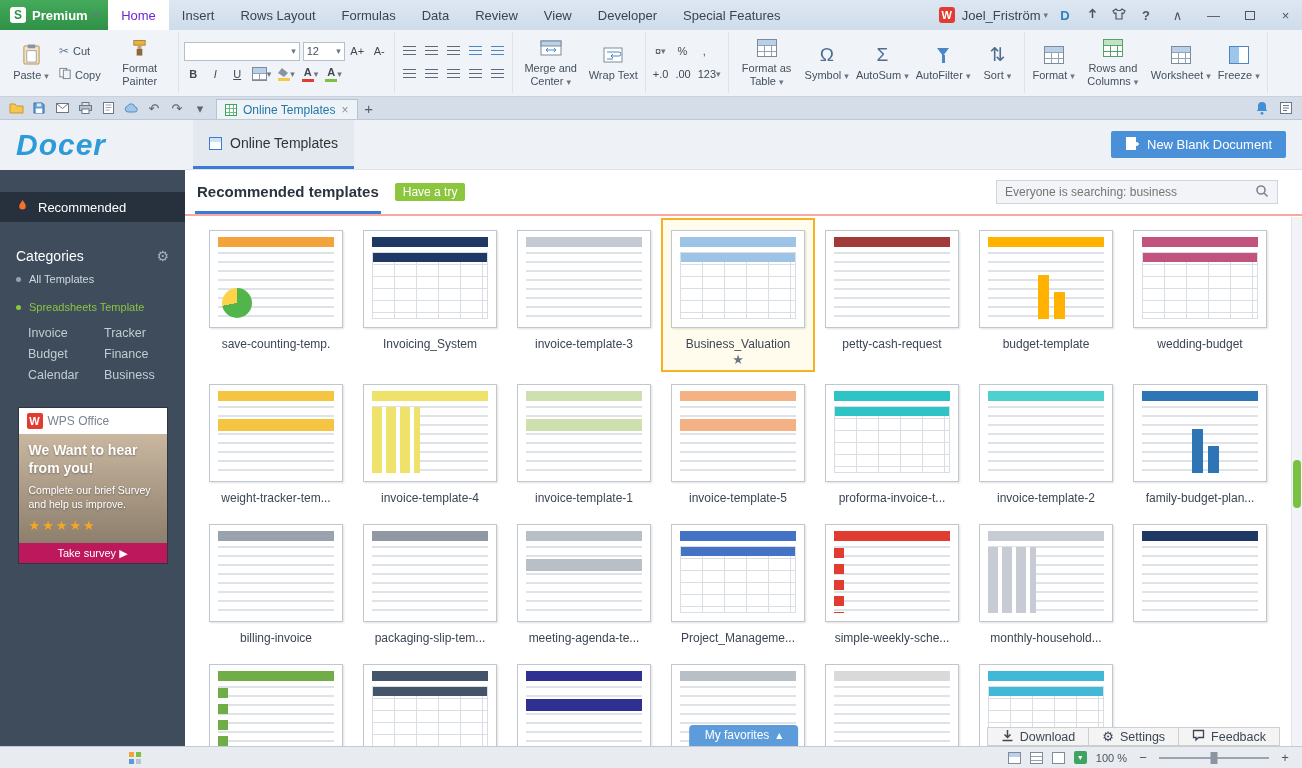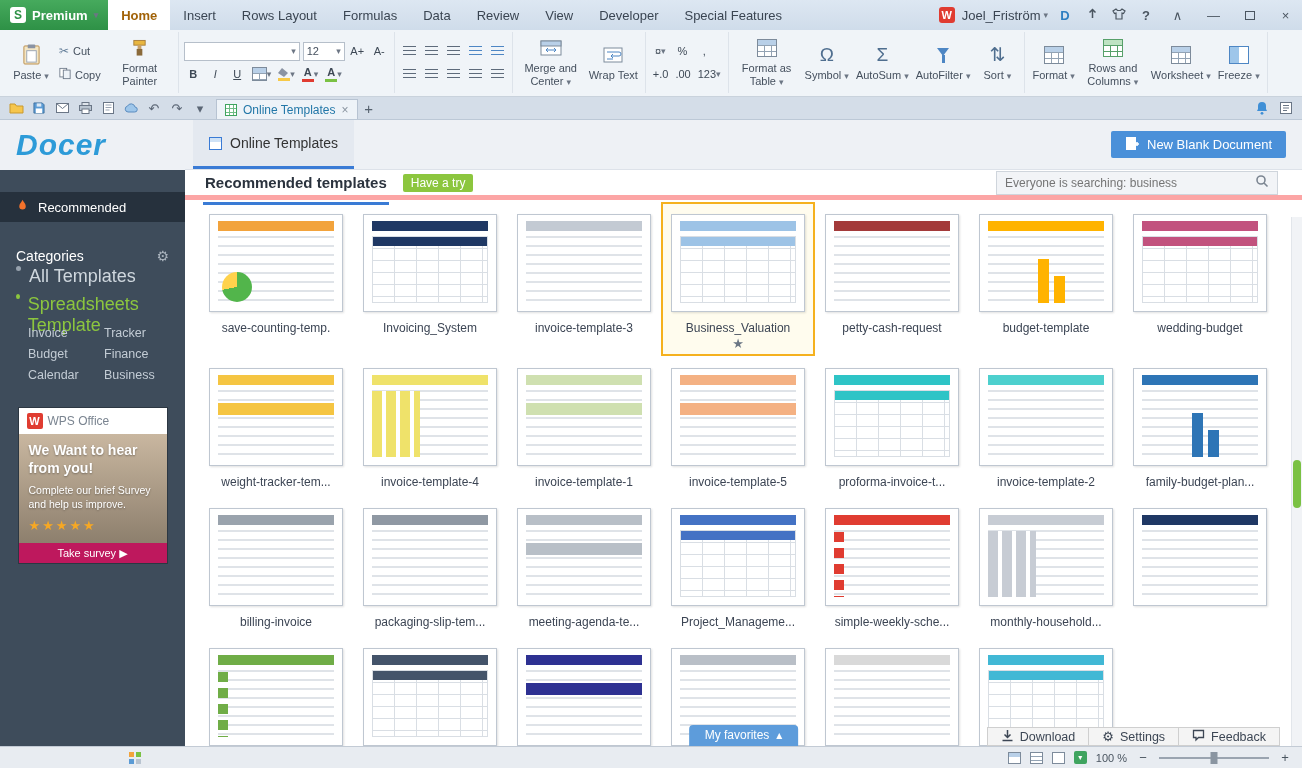--- a/index.html
+++ b/index.html
@@ -6,21 +6,21 @@
   html,body{width:1302px;height:768px;overflow:hidden}
   body{font-family:"Liberation Sans",sans-serif;background:#fff;color:#333;font-size:12px}
   .app{width:1302px;height:768px;display:flex;flex-direction:column;position:relative}
 
   
   .titlebar{height:30px;background:linear-gradient(#dde7f2,#cfdcea);display:flex;align-items:stretch;font-size:13px;color:#3a4552;flex:0 0 auto}
   .premium-btn{background:linear-gradient(#46aa5d,#2e9146);color:#fff;display:flex;align-items:center;padding:0 10px;gap:6px;font-weight:bold;cursor:pointer}
   .premium-logo{background:#fff;color:#2e9146;font-weight:bold;width:16px;height:16px;border-radius:3px;display:flex;align-items:center;justify-content:center;font-size:12px}
   .menu-tabs{display:flex;align-items:stretch}
   .menu-tab{padding:0 13px;display:flex;align-items:center;cursor:pointer}
-  .menu-tab.active{background:#fff;color:#a16207;font-weight:bold}
+  .menu-tab.active{background:#fff;color:#6d28d9;font-weight:normal}
   .tb-right{margin-left:auto;display:flex;align-items:center;gap:7px;padding-right:2px}
   .avatar{width:16px;height:16px;border-radius:3px;background:#e03c31;color:#fff;font-weight:bold;font-size:11px;display:flex;align-items:center;justify-content:center}
   .user-name{display:flex;align-items:center;gap:3px;color:#3a4552}
   .tb-ico{width:20px;text-align:center;color:#4a5560;font-weight:bold;cursor:pointer}
   .tb-ico.blue{color:#2f7fc1}
   .win-btn{width:29px;height:30px;display:flex;align-items:center;justify-content:center;color:#4a5560;cursor:pointer}
   .restore-box{width:10px;height:9px;border:1px solid #4a5560}
 
   
   .ribbon{height:67px;background:#f0f4f8;border-bottom:1px solid #c9d2dc;display:flex;align-items:stretch;padding:2px 2px 3px 4px;font-size:11px;color:#45505e;flex:0 0 auto}
@@ -68,41 +68,41 @@
   
   .main{height:626px;display:flex;flex:0 0 auto}
   .left-col{width:185px;display:flex;flex-direction:column;flex:0 0 auto}
   .logo-band{height:50px;background:#eef1f5;display:flex;align-items:center;padding-left:16px}
   .docer-logo{font-size:30px;font-weight:bold;color:#2d9bd8;font-style:italic;letter-spacing:1px}
   .sidebar{flex:1;background:#3e4c5b;color:#cfd7de;overflow:hidden;padding-top:22px}
   .side-item{height:30px;display:flex;align-items:center;padding:0 16px;gap:9px;font-size:13px;cursor:pointer}
   .side-item.active{background:#26313d;color:#fff}
   .cat-head{display:flex;align-items:center;padding:0 16px;margin-top:26px;color:#fff;font-size:14px}
   .cat-head .gear{margin-left:auto;color:#a9b3bd;font-size:14px;cursor:pointer}
-  .bullet-item{display:flex;align-items:flex-start;gap:8px;padding:0 16px;height:26px;font-size:18px;cursor:pointer;margin-top:2px}
+  .bullet-item{display:flex;align-items:center;gap:8px;padding:0 16px;height:26px;font-size:11px;cursor:pointer;margin-top:2px}
   .dot{width:5px;height:5px;border-radius:50%;background:#97a2ae}
   .bullet-item.green{color:#8cc63e}.bullet-item.green .dot{background:#8cc63e}
   .subcat-grid{display:grid;grid-template-columns:76px 76px;row-gap:7px;padding:6px 0 0 28px;font-size:12.5px;color:#c3ccd5}
   .subcat{cursor:pointer}
   .ad{width:148px;margin:26px auto 0;box-shadow:0 0 0 1px #2c3742}
   .ad-top{background:#fff;height:26px;display:flex;align-items:center;gap:5px;padding:0 8px}
   .ad-w{width:16px;height:16px;background:#e03c31;color:#fff;font-weight:bold;font-size:11px;display:flex;align-items:center;justify-content:center;border-radius:2px}
   .ad-brand{color:#7a8490;font-size:12px}
   .ad-body{background:linear-gradient(#c9b7a0,#8d7f6d);padding:8px 10px 10px;color:#fff}
   .ad-head{font-size:14px;font-weight:bold;line-height:1.25;text-shadow:0 1px 2px rgba(0,0,0,.35)}
   .ad-text{font-size:10.5px;margin-top:7px;line-height:1.3;text-shadow:0 1px 2px rgba(0,0,0,.35)}
   .ad-stars{color:#f7a823;font-size:13px;margin-top:7px;letter-spacing:2px}
   .ad-cta{background:#be185d;color:#fff;height:20px;display:flex;align-items:center;justify-content:center;font-size:11px;cursor:pointer}
 
   .content{flex:1;background:#fff;position:relative;display:flex;flex-direction:column;overflow:hidden}
   .content-header{height:50px;background:#eef1f5;border-bottom:1px solid #dde2e9;display:flex;align-items:stretch;padding:0 16px 0 8px;flex:0 0 auto}
   .page-tab{display:flex;align-items:center;gap:8px;padding:0 16px;background:#e4e9f0;border-bottom:3px solid #3a7bd5;font-size:14px;color:#333;cursor:pointer}
   .page-tab .sq{width:13px;height:13px;border:1px solid #3a7bd5;background:linear-gradient(#cfe2f6,#cfe2f6) top/100% 4px no-repeat,#fff}
   .new-blank{margin:auto 0 auto auto;background:#4a90d9;color:#fff;height:27px;display:flex;align-items:center;gap:7px;padding:0 14px;border-radius:2px;font-size:13px;cursor:pointer}
-  .content-toolbar{height:30px;display:flex;align-items:center;padding:0 24px 0 18px;border-bottom:5px solid #fca5a5;flex:0 0 auto}
+  .content-toolbar{height:46px;display:flex;align-items:center;padding:0 24px 0 10px;border-bottom:2px solid #fca5a5;flex:0 0 auto}
   .heading{font-size:15px;font-weight:bold;color:#2b333e;border-bottom:3px solid #3a7bd5;padding:12px 2px 11px;margin-bottom:-1px}
   .try-badge{margin-left:14px;background:#8cc63e;color:#fff;font-size:12px;padding:2px 8px;border-radius:2px;cursor:pointer}
   .searchbox{margin-left:auto;width:282px;height:24px;background:#f2f4f7;border:1px solid #cfd5dc;display:flex;align-items:center;padding:0 8px;gap:6px}
   .searchbox input{flex:1;border:none;background:transparent;outline:none;font-size:12px;color:#666;font-family:"Liberation Sans",sans-serif}
 
   .grid-wrap{flex:1;overflow:hidden;padding:2px 0 0 14px;position:relative}
   .tgrid{display:flex;flex-wrap:wrap;width:1078px;align-items:flex-start}
   .card{width:154px;display:flex;flex-direction:column;align-items:center;padding:10px 0 4px;border:2px solid transparent;cursor:pointer}
   .card.selected{border-color:#f5b11e;background:#fffcee}
   .thumb{width:134px;height:98px;background:#fff;border:1px solid #bfc7d1;position:relative;padding:6px 8px;display:flex;flex-direction:column;overflow:hidden;box-shadow:1px 1px 2px rgba(0,0,0,.12)}

